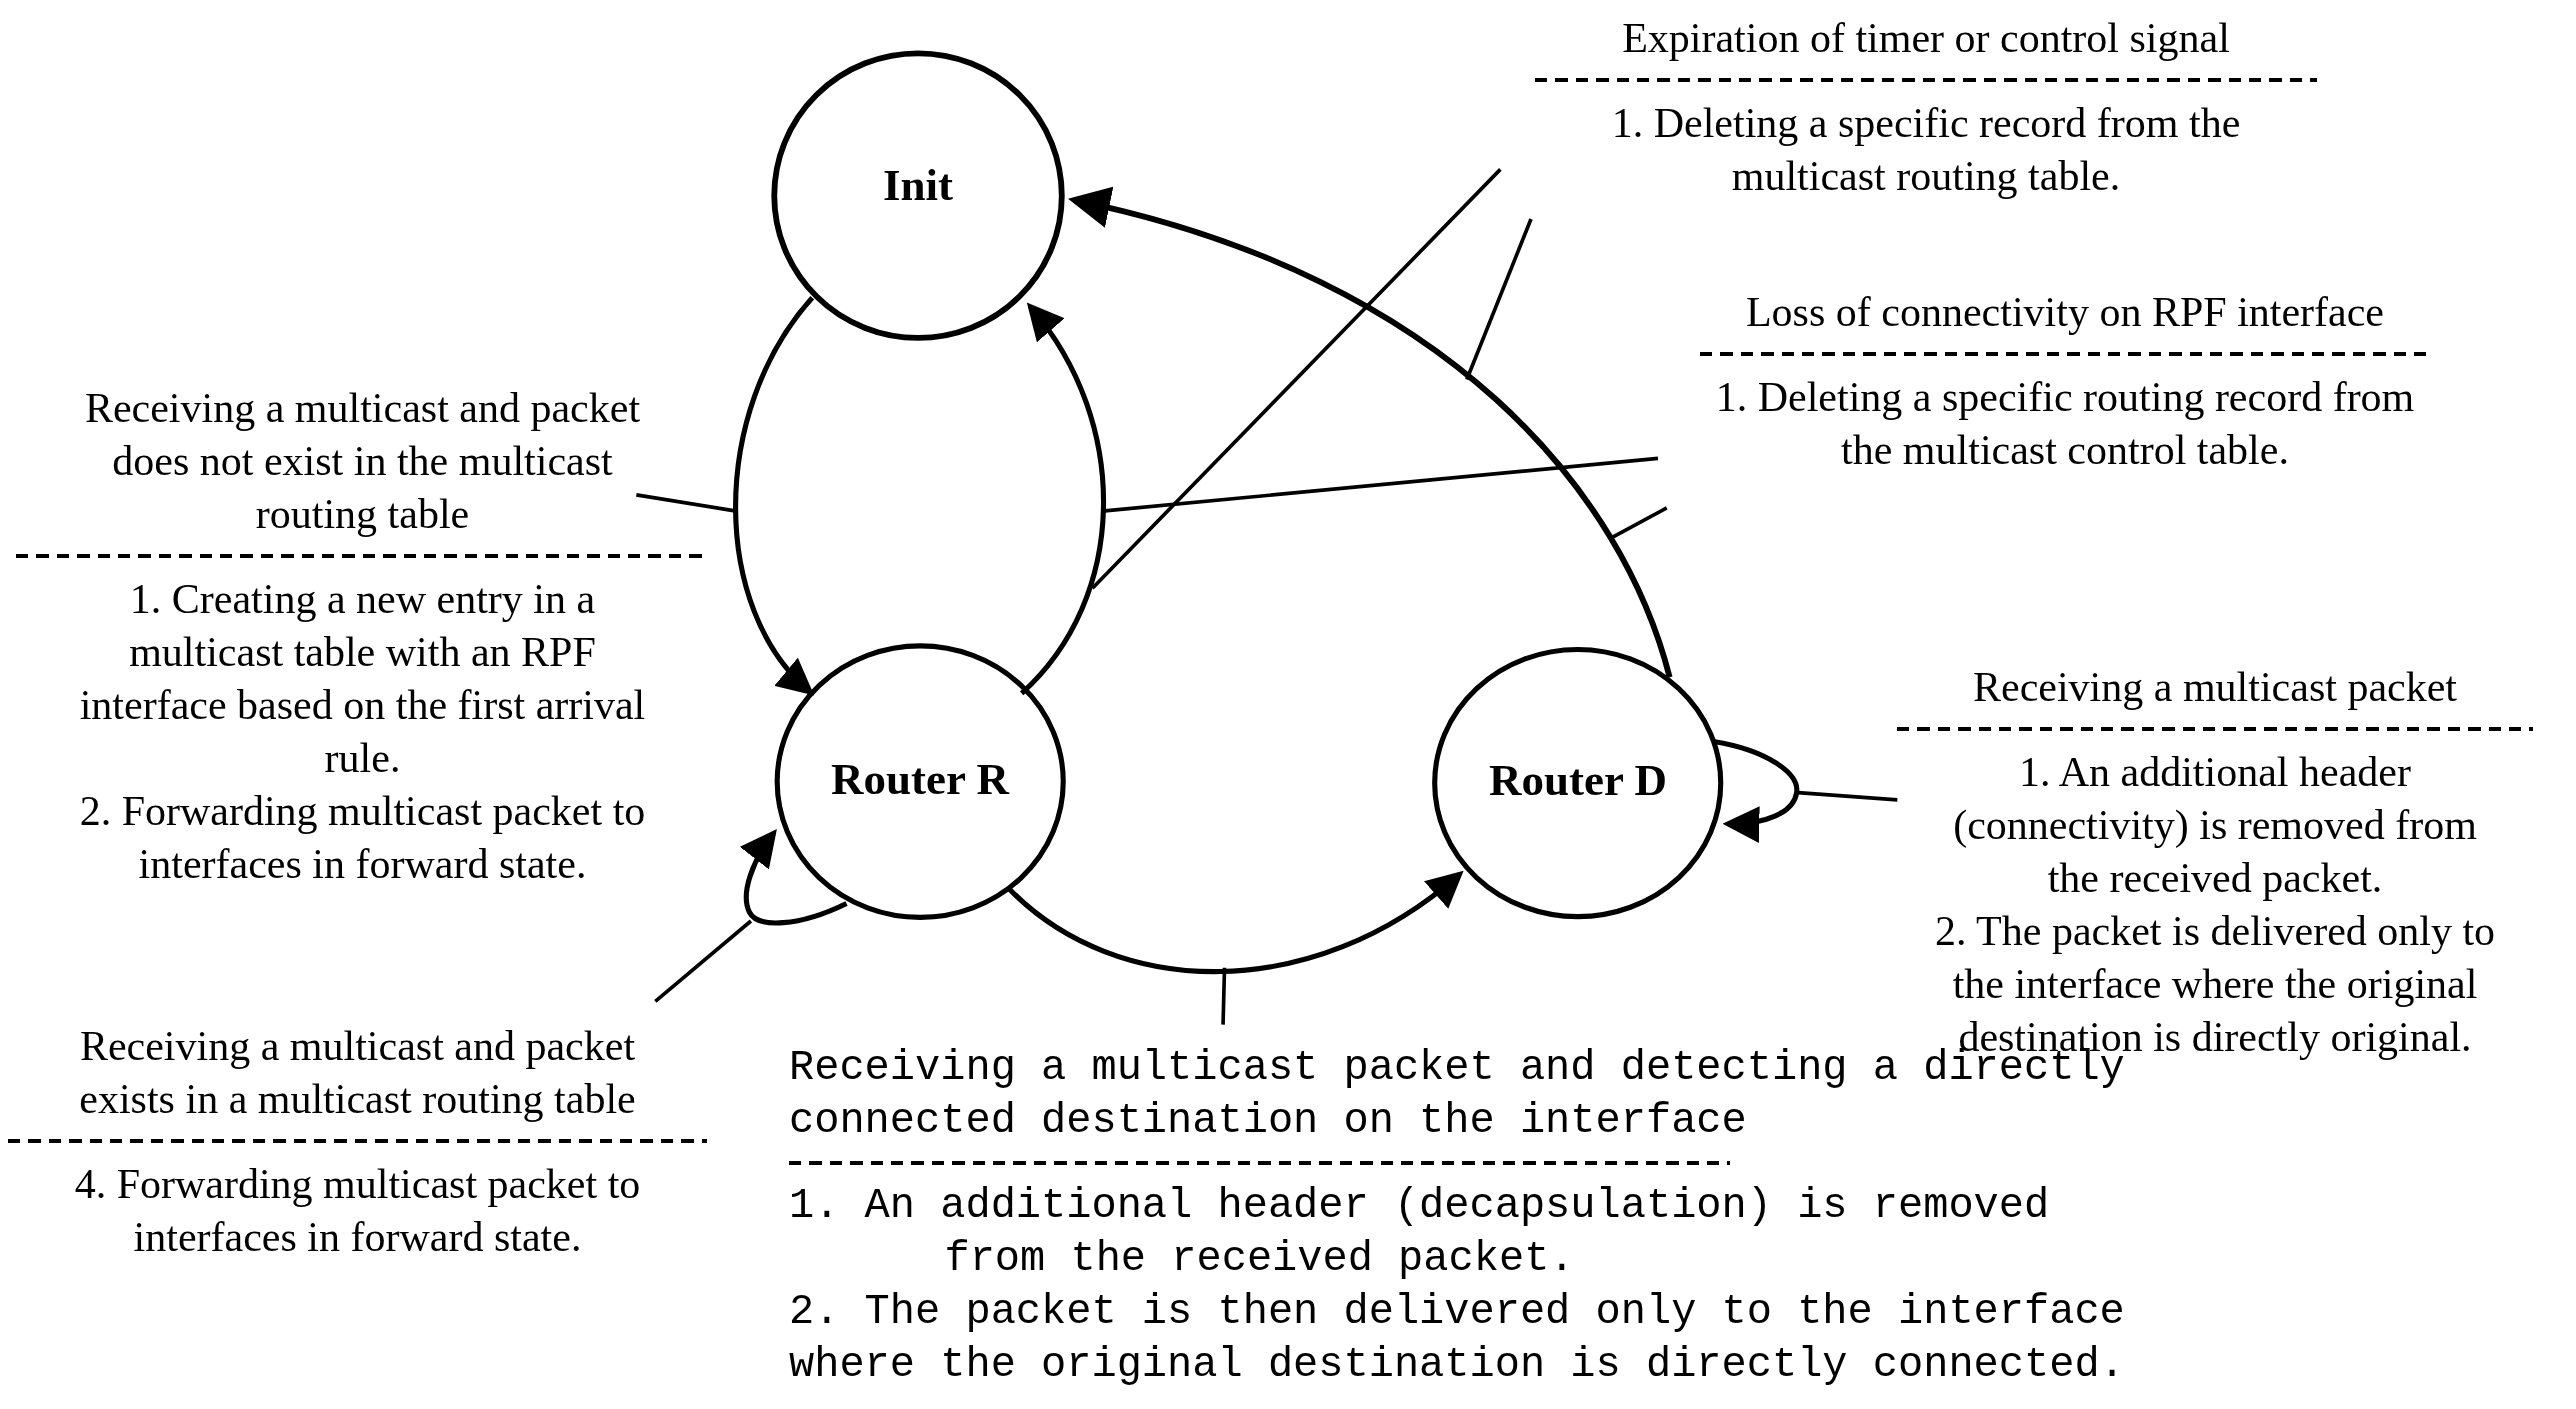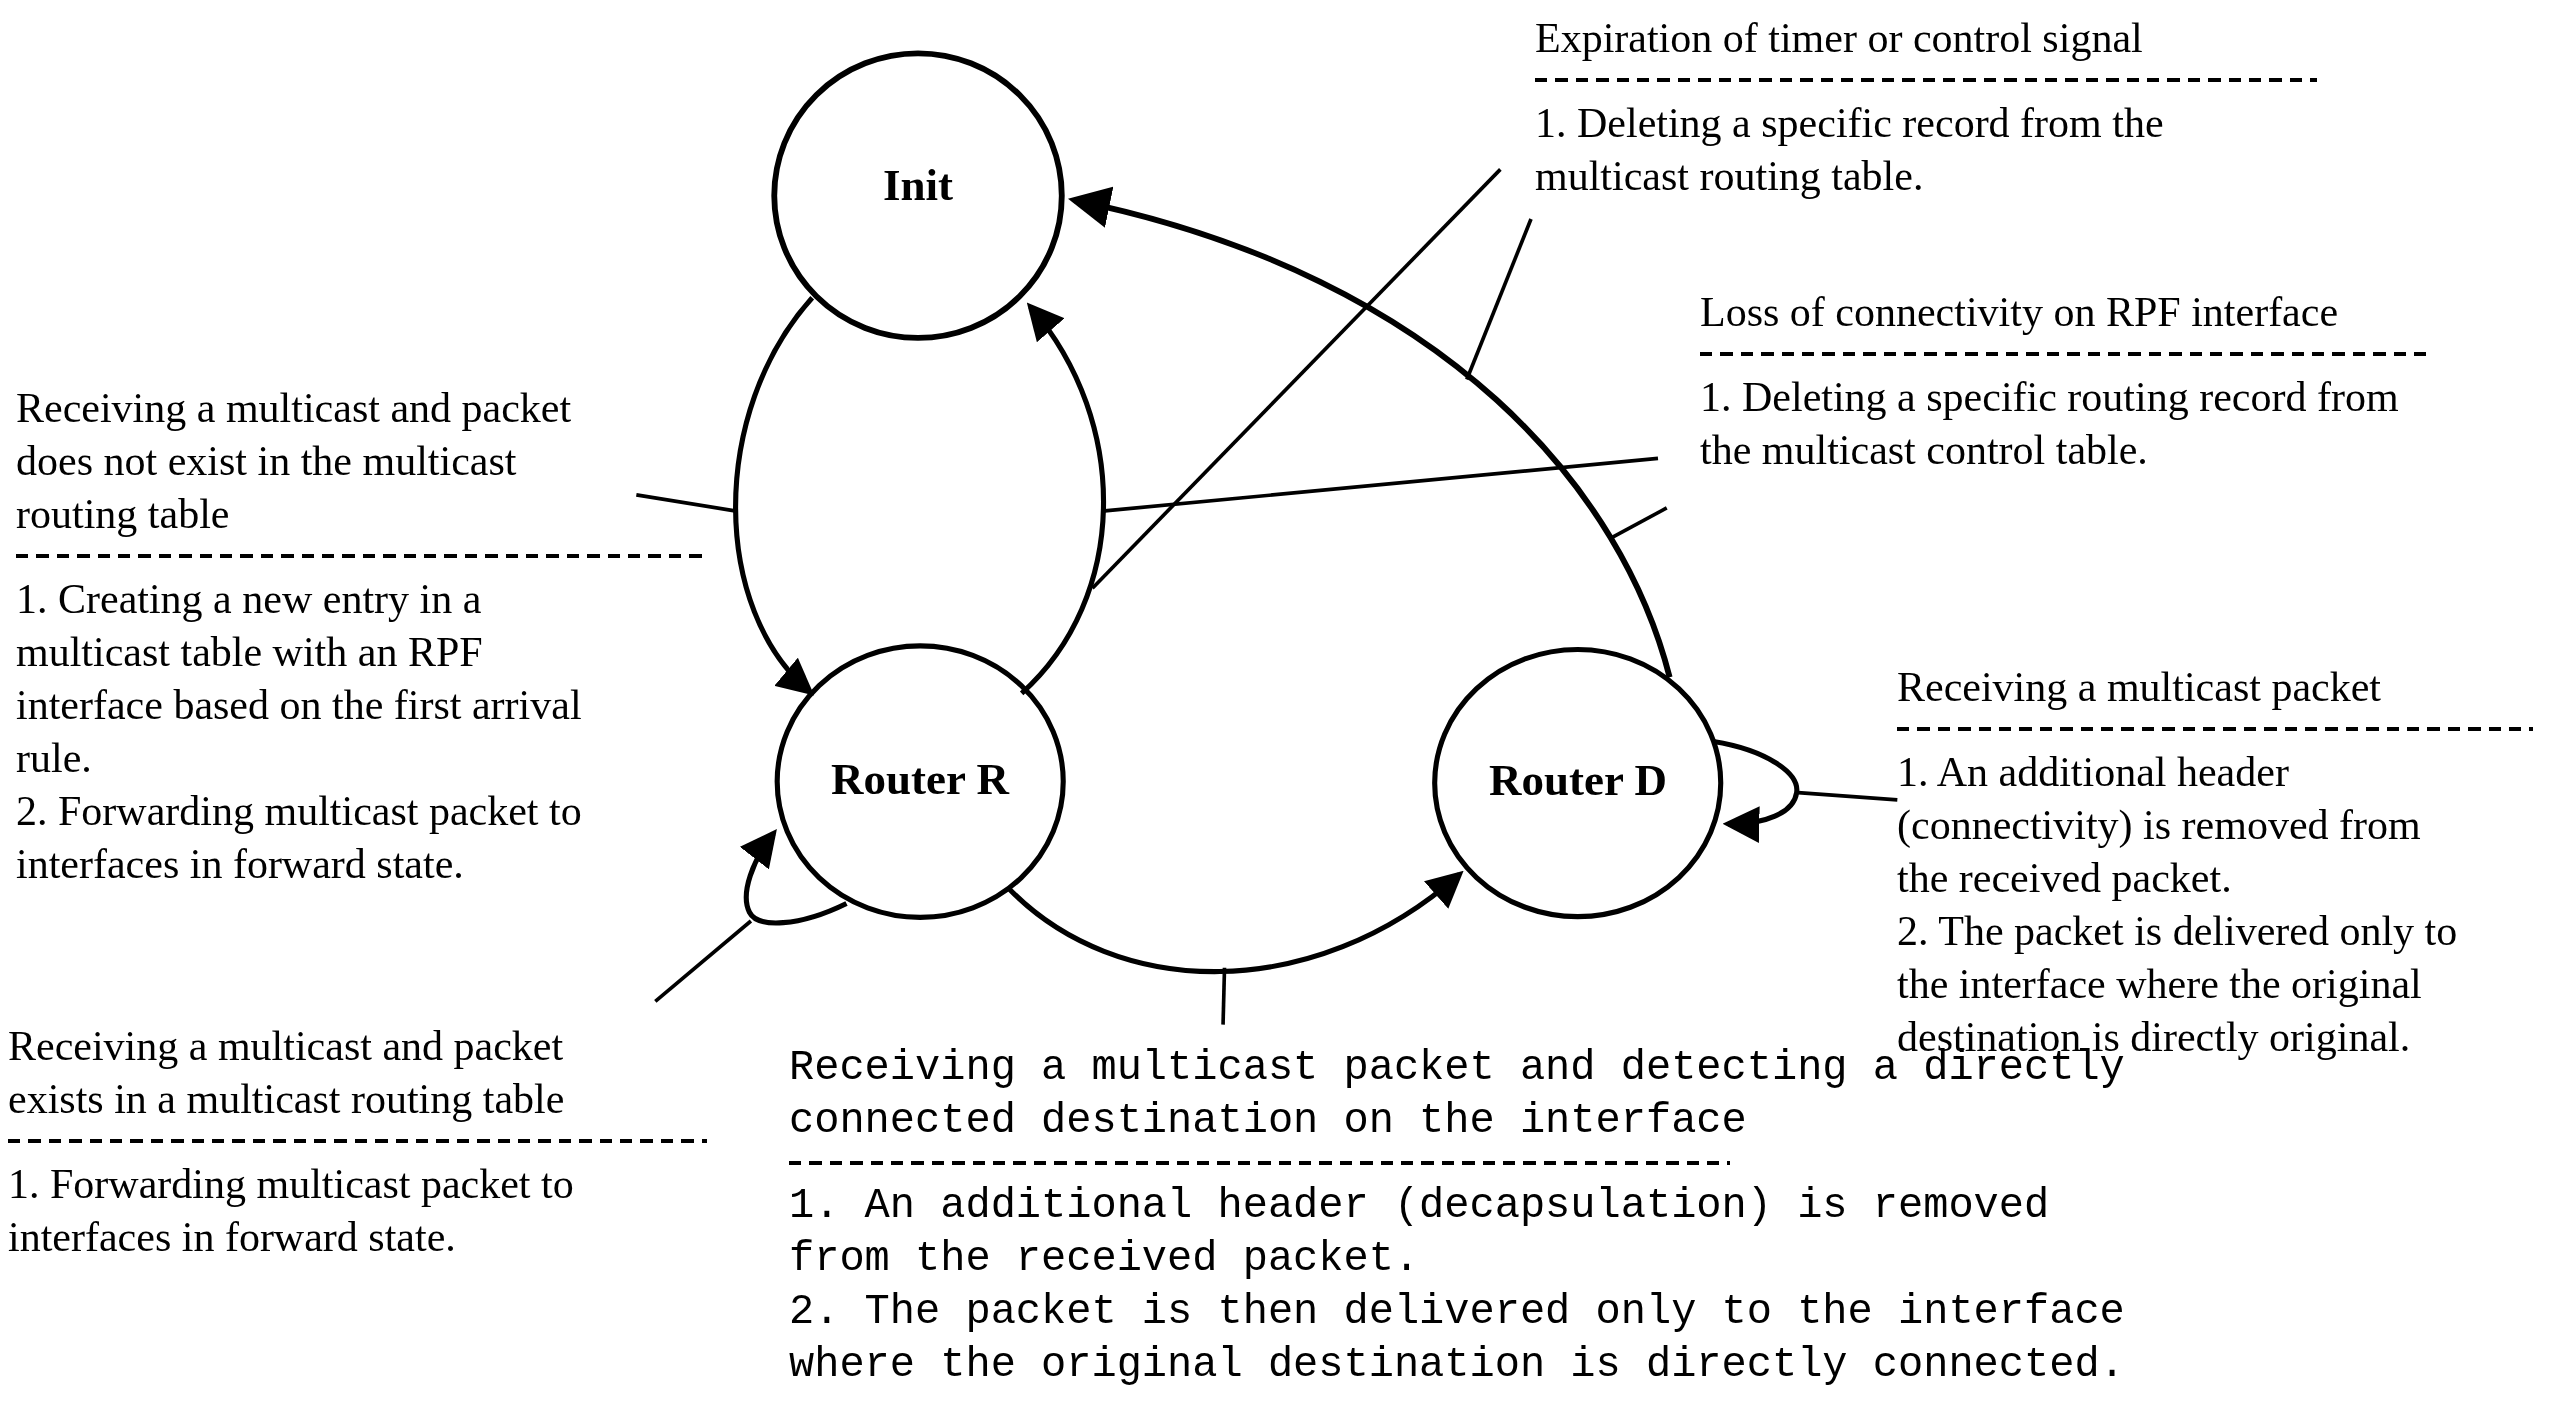--- a/index.html
+++ b/index.html
@@ -29,21 +29,21 @@
     font-size: 45px;
     font-weight: bold;
     white-space: nowrap;
   }
   .tblock {
     position: absolute;
     font-size: 42px;
     line-height: 53px;
     white-space: nowrap;
   }
-  .tblock .line { height: 53px; }
+  .tblock .line { height: 53px; text-align: center; }
   .dashes {
     height: 4.4px;
     margin: 13px 0 14.6px 0;
     background: repeating-linear-gradient(90deg, #000 0 12.4px, transparent 12.4px 20.4px);
   }
   
   #blk-packet-not-in-table { left: 16px;   top: 382px;  width: 693px;  }
   #blk-packet-in-table     { left: 8px;   top: 1020px; width: 699px;  }
   #blk-timer-expiration    { left: 1535px; top: 11.7px;   width: 782px; }
   #blk-rpf-loss            { left: 1692px; top: 286px;  width: 730px; margin-left: 8px; }
@@ -107,21 +107,21 @@
       </div>
   </div>
 
   <div class="tblock" id="blk-packet-in-table">
     <div class="title">
         <div class="line">Receiving a multicast and packet</div>
         <div class="line">exists in a multicast routing table</div>
       </div>
     <div class="dashes"></div>
     <div class="items">
-        <div class="line">1. Forwarding multicast packet to</div>
+        <div class="line">4. Forwarding multicast packet to</div>
         <div class="line">interfaces in forward state.</div>
       </div>
   </div>
 
   <div class="tblock" id="blk-timer-expiration">
     <div class="title">
         <div class="line">Expiration of timer or control signal</div>
       </div>
     <div class="dashes"></div>
     <div class="items">

